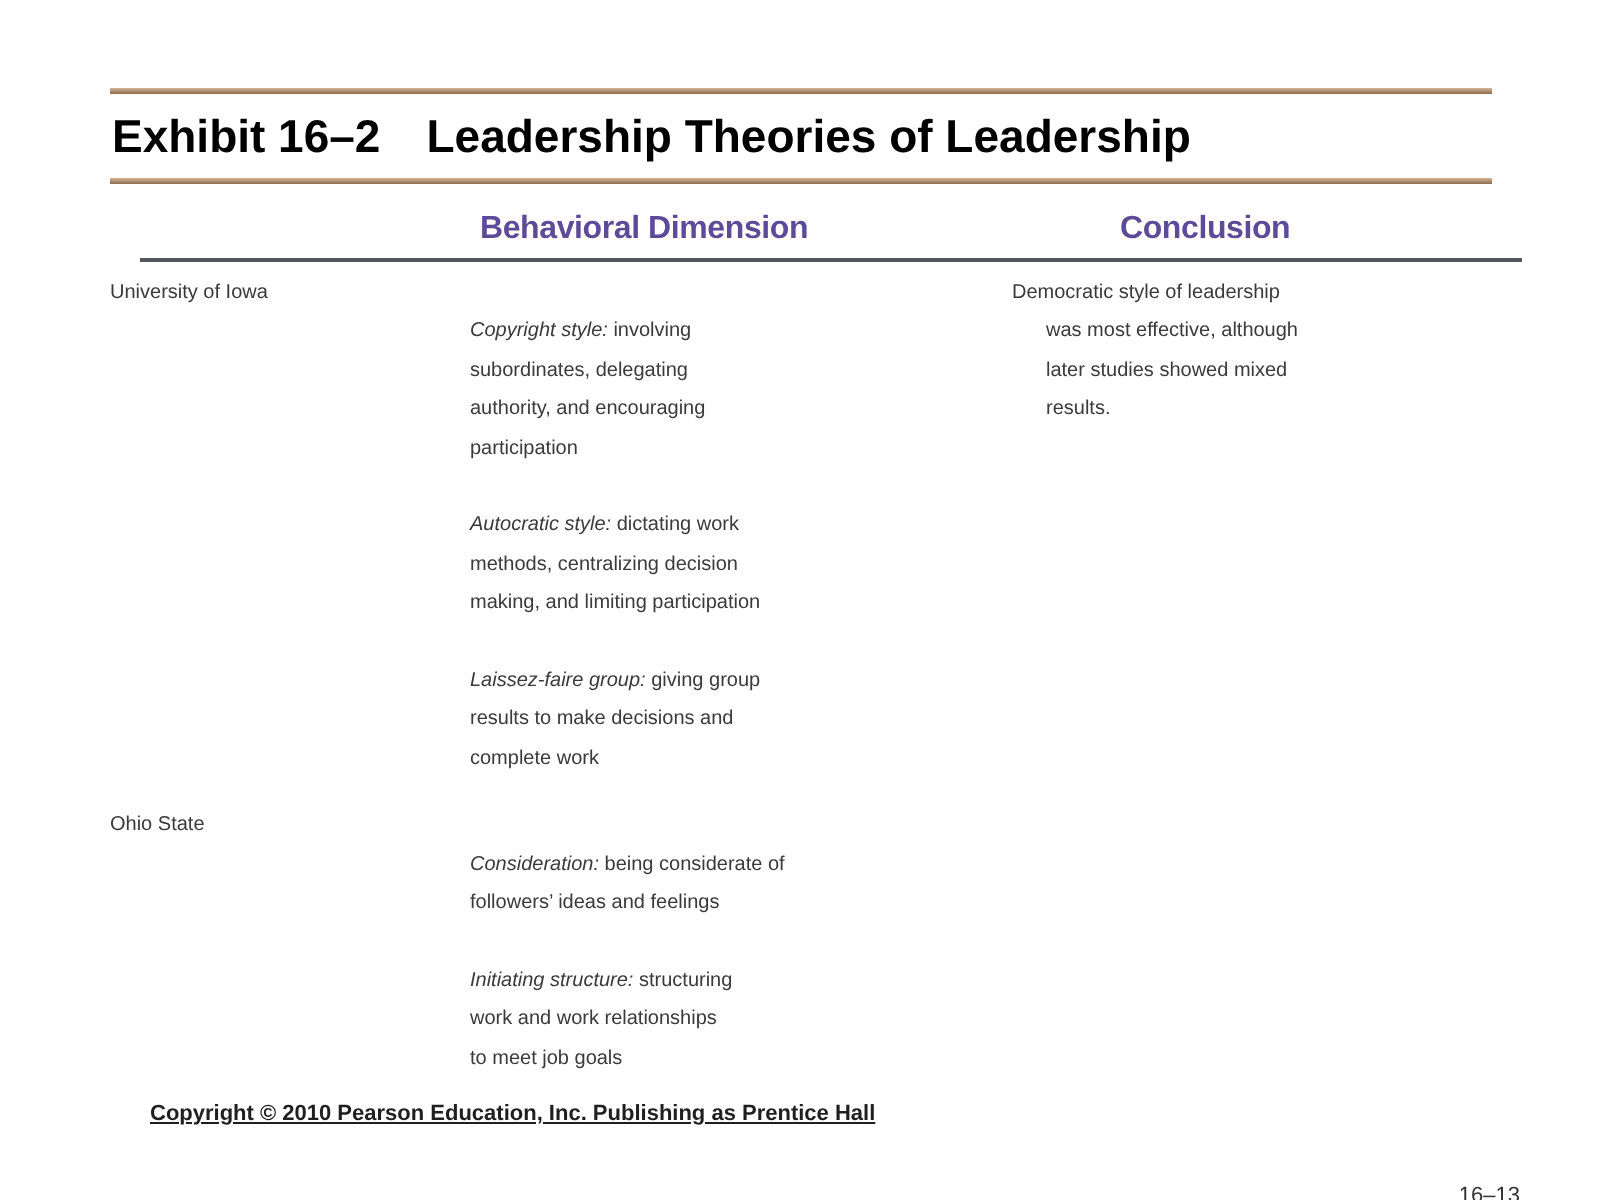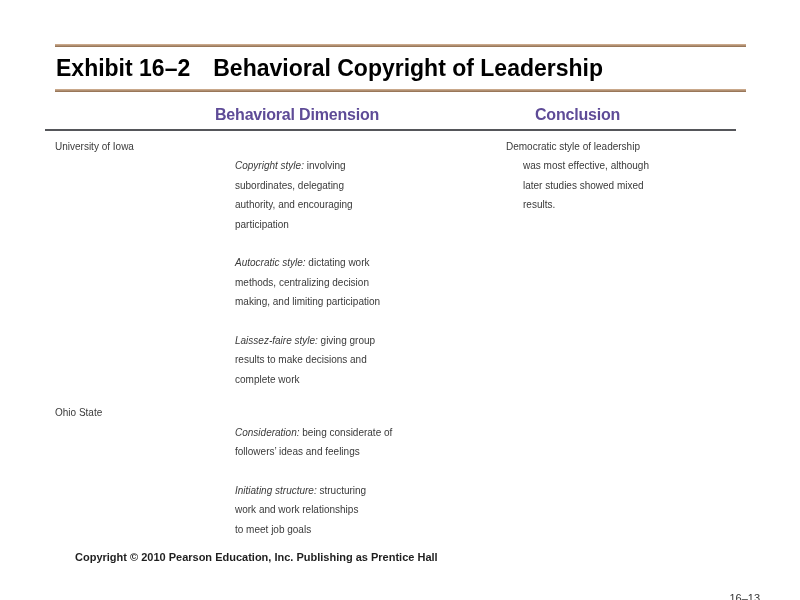--- a/index.html
+++ b/index.html
@@ -20,21 +20,21 @@
     font-size: 23px;
     font-weight: bold;
     color: #000000;
     padding: 8px 0 7px 1px;
     white-space: nowrap;
   }
   .title-text .exhibit-label { margin-right: 23px; }
 
   
   .table-header {
-    position: absolute; left: 45px; top: 102px;
+    position: absolute; left: 70px; top: 102px;
     width: 691px; height: 27px;
     border-bottom: 2px solid #55565a;
   }
   .col-header {
     position: absolute; top: 4px;
     font-size: 16px; font-weight: bold;
     color: #5e4b97;
     letter-spacing: -0.2px;
     white-space: nowrap;
   }
@@ -54,35 +54,36 @@
     text-indent: -17px;
     white-space: pre-line;
   }
   .term { font-style: italic; }
 
   
   .footer-copyright {
     position: absolute; left: 75px; top: 551px;
     font-size: 11px; font-weight: bold; color: #1f1f1f;
     white-space: nowrap;
+    text-decoration: underline;
   }
   .footer-page {
     position: absolute; right: 40px; top: 592px;
     font-size: 11px; color: #333333;
   }
 </style>
 </head>
 <body>
 
 <div class="slide">
 
   <div class="title-block">
     <div class="accent-rule"></div>
     <div class="title-text">
-      <span class="exhibit-label">Exhibit 16–2</span><span>Behavioral Copyright of Leadership</span>
+      <span class="exhibit-label">Exhibit 16–2</span><span>Leadership Theories of Leadership</span>
     </div>
     <div class="accent-rule"></div>
   </div>
 
   <div class="table-header">
     <span class="col-header dimension">Behavioral Dimension</span>
     <span class="col-header conclusion">Conclusion</span>
   </div>
 
   <div class="table-body">
@@ -95,21 +96,21 @@
 subordinates, delegating
 authority, and encouraging
 participation</span>
         </div>
         <div class="dim-item">
           <span class="term">Autocratic style:</span><span> dictating work
 methods, centralizing decision
 making, and limiting participation</span>
         </div>
         <div class="dim-item">
-          <span class="term">Laissez-faire style:</span><span> giving group
+          <span class="term">Laissez-faire group:</span><span> giving group
 results to make decisions and
 complete work</span>
         </div>
       </div>
       <div class="conclusion-text">Democratic style of leadership
 was most effective, although
 later studies showed mixed
 results.</div>
     </div>
 

